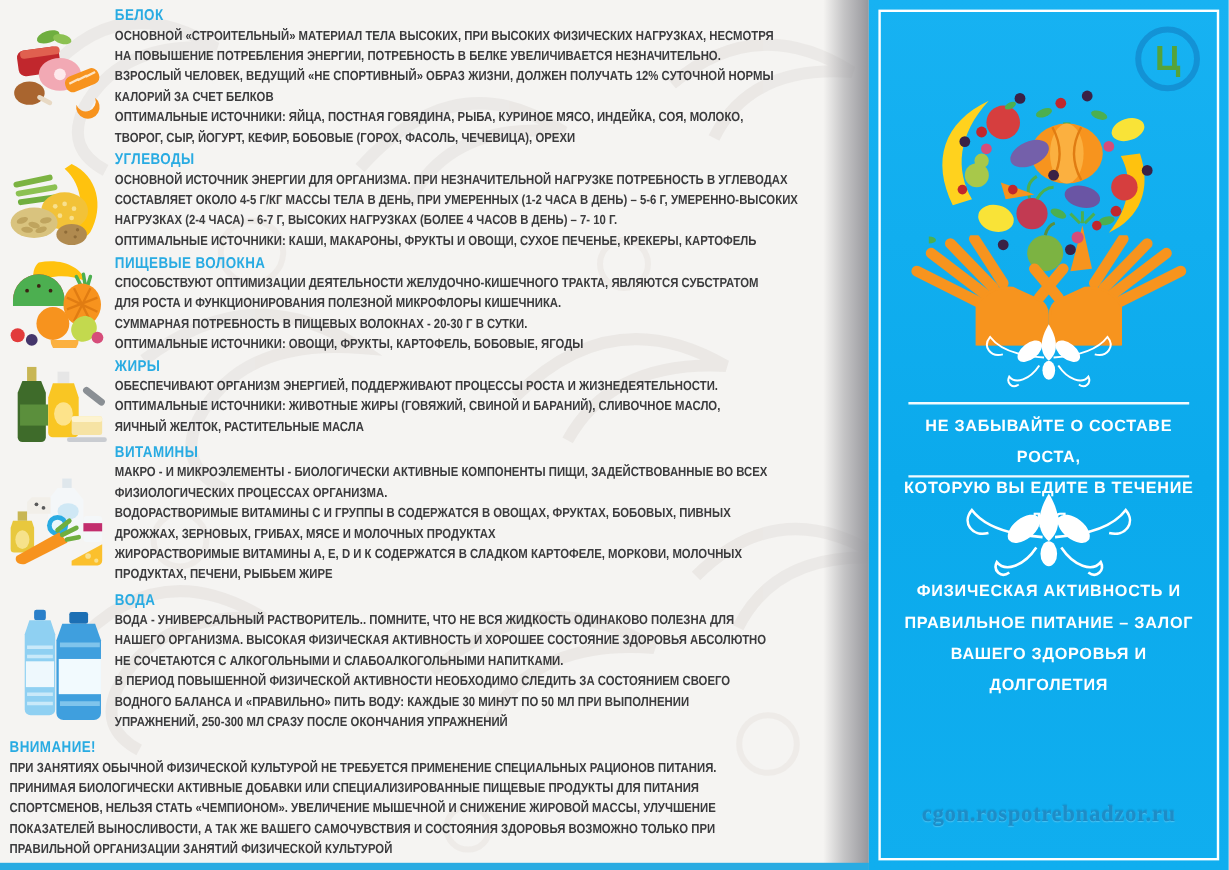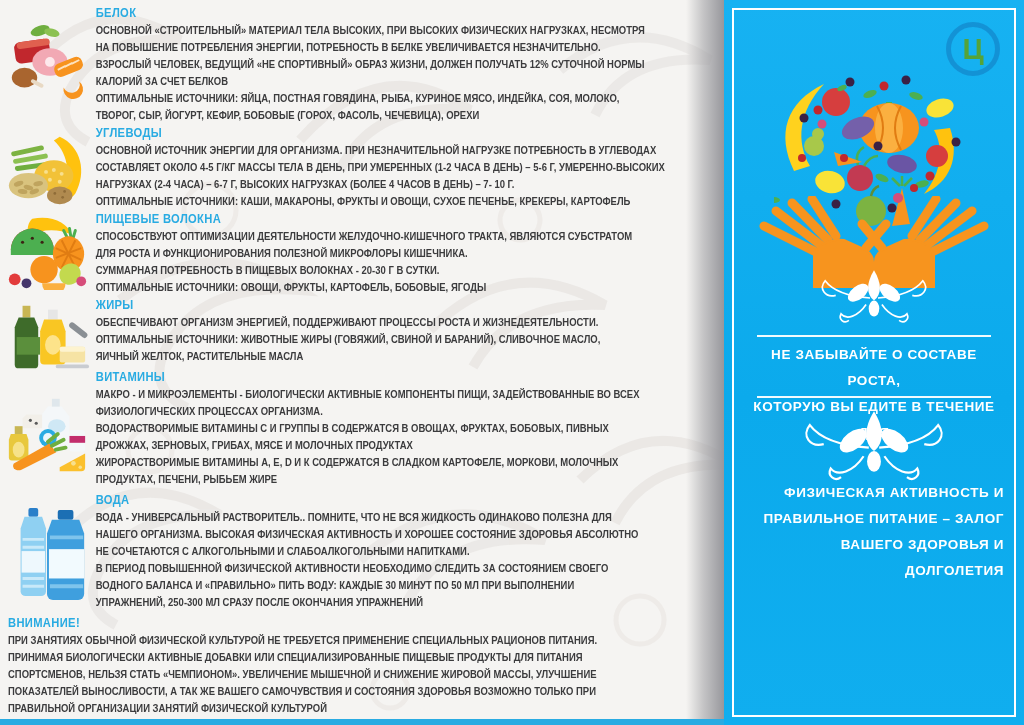--- a/index.html
+++ b/index.html
@@ -52,21 +52,21 @@
   .orn2{position:absolute;top:406px;left:50%;transform:translateX(-50%);}
   .hline{position:absolute;left:50%;transform:translateX(-50%);width:234px;border-top:2px solid rgba(255,255,255,.95);}
   .hline.l1{top:335px;}
   .hline.l2{top:396px;}
   .panel-msg{
     position:absolute;left:20px;right:20px;text-align:center;margin:0;
     color:#ffffff;font-weight:700;font-size:13.5px;line-height:26px;
     letter-spacing:.6px;white-space:pre-line;
   }
   .msg1{top:342px;}
-  .msg2{top:480px;text-align:right;}
+  .msg2{top:480px;}
   .watermark{
     position:absolute;top:668px;left:0;right:0;text-align:center;margin:0;
     font-family:"Liberation Serif",serif;font-weight:700;font-size:19px;
     color:#2187c0;opacity:.85;letter-spacing:.5px;
     text-shadow:0 1px 1px rgba(255,255,255,.3),0 -1px 1px rgba(0,70,120,.25);
   }
 </style>
 </head>
 <body>
 
@@ -410,13 +410,14 @@
         <path d="M88,58 C76,76 58,82 50,72 C46,80 54,88 62,82"></path>
         <path d="M112,58 C124,76 142,82 150,72 C154,80 146,88 138,82"></path>
       </g>
     </svg>
   </div>
 
   <p class="panel-msg msg2">ФИЗИЧЕСКАЯ АКТИВНОСТЬ И
 ПРАВИЛЬНОЕ ПИТАНИЕ – ЗАЛОГ
 ВАШЕГО ЗДОРОВЬЯ И ДОЛГОЛЕТИЯ</p>
 
+  <p class="watermark">cgon.rospotrebnadzor.ru</p>
 </aside>
 
 </body></html>

